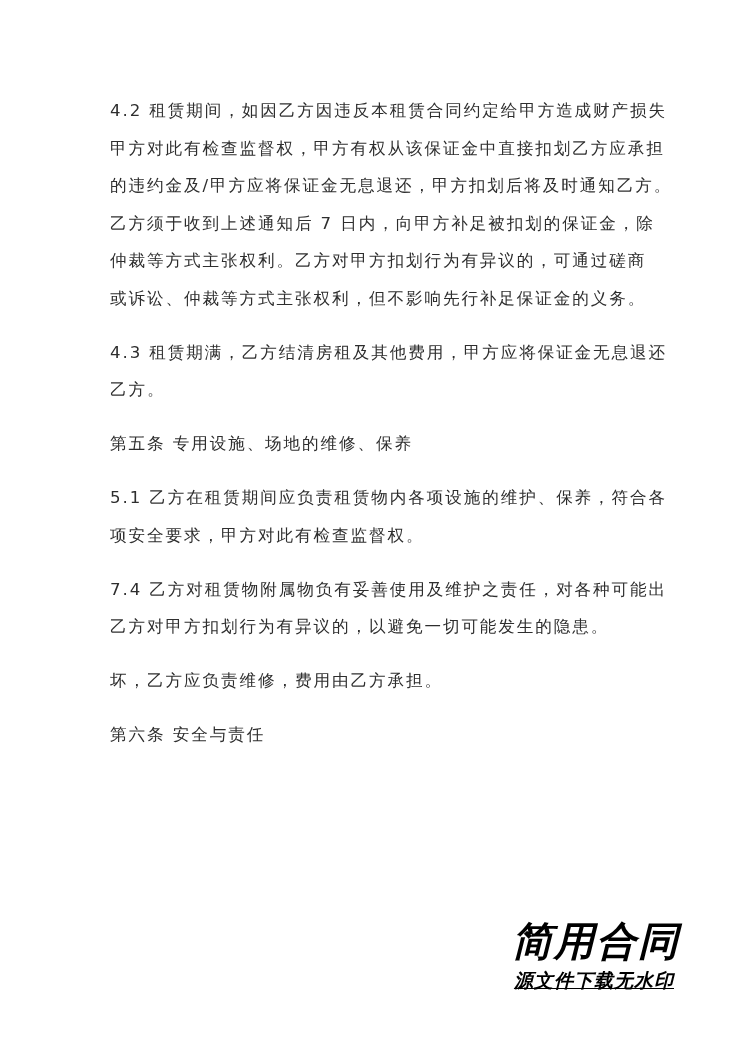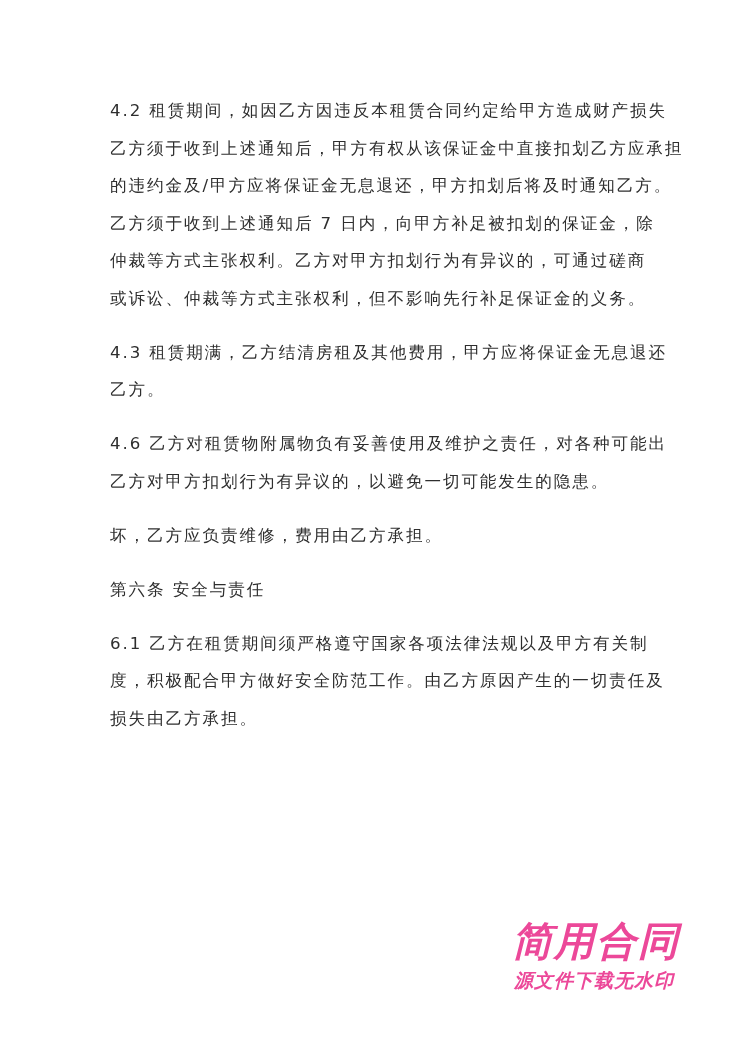--- a/index.html
+++ b/index.html
@@ -45,80 +45,83 @@
     .line {
       display: block;
       white-space: nowrap;
       height: 37.5px;
     }
     .watermark {
       position: absolute;
       left: 512px;
       top: 918px;
       width: 190px;
-      color: #ec4899;
+      color: #000000;
       font-weight: bold;
       font-style: italic;
       user-select: none;
     }
     .wm-title {
       display: block;
       font-size: 40px;
       line-height: 46px;
       letter-spacing: 2px;
     }
     .wm-sub {
       display: block;
       font-size: 19px;
       line-height: 24px;
       letter-spacing: 1px;
       margin-top: 4px;
       padding-left: 2px;
+      text-decoration: underline;
     }
   </style>
 </head>
 <body>
 
 <div class="page">
   <div class="content">
 
     <p class="para">
       <span class="line">4.2 租赁期间，如因乙方因违反本租赁合同约定给甲方造成财产损失</span>
-      <span class="line">乙方须于收到上述通知后，甲方有权从该保证金中直接扣划乙方应承担</span>
+      <span class="line">甲方对此有检查监督权，甲方有权从该保证金中直接扣划乙方应承担</span>
       <span class="line">的违约金及/甲方应将保证金无息退还，甲方扣划后将及时通知乙方。</span>
       <span class="line">乙方须于收到上述通知后 7 日内，向甲方补足被扣划的保证金，除</span>
       <span class="line">仲裁等方式主张权利。乙方对甲方扣划行为有异议的，可通过磋商</span>
       <span class="line">或诉讼、仲裁等方式主张权利，但不影响先行补足保证金的义务。</span>
     </p>
 
     <p class="para">
       <span class="line">4.3 租赁期满，乙方结清房租及其他费用，甲方应将保证金无息退还</span>
       <span class="line">乙方。</span>
     </p>
 
-
+    <p class="heading">
+      <span class="line">第五条 专用设施、场地的维修、保养</span>
+    </p>
 
     <p class="para">
-      <span class="line">4.6 乙方对租赁物附属物负有妥善使用及维护之责任，对各种可能出</span>
+      <span class="line">5.1  乙方在租赁期间应负责租赁物内各项设施的维护、保养，符合各</span>
+      <span class="line">项安全要求，甲方对此有检查监督权。</span>
+    </p>
+
+    <p class="para">
+      <span class="line">7.4 乙方对租赁物附属物负有妥善使用及维护之责任，对各种可能出</span>
       <span class="line">乙方对甲方扣划行为有异议的，以避免一切可能发生的隐患。</span>
     </p>
 
     <p class="para">
       <span class="line">坏，乙方应负责维修，费用由乙方承担。</span>
     </p>
 
     <p class="heading">
       <span class="line">第六条 安全与责任</span>
     </p>
 
-    <p class="para">
-      <span class="line">6.1  乙方在租赁期间须严格遵守国家各项法律法规以及甲方有关制</span>
-      <span class="line">度，积极配合甲方做好安全防范工作。由乙方原因产生的一切责任及</span>
-      <span class="line">损失由乙方承担。</span>
-    </p>
 
   </div>
 
   <div class="watermark">
     <span class="wm-title">简用合同</span>
     <span class="wm-sub">源文件下载无水印</span>
   </div>
 </div>
 
 </body></html>

